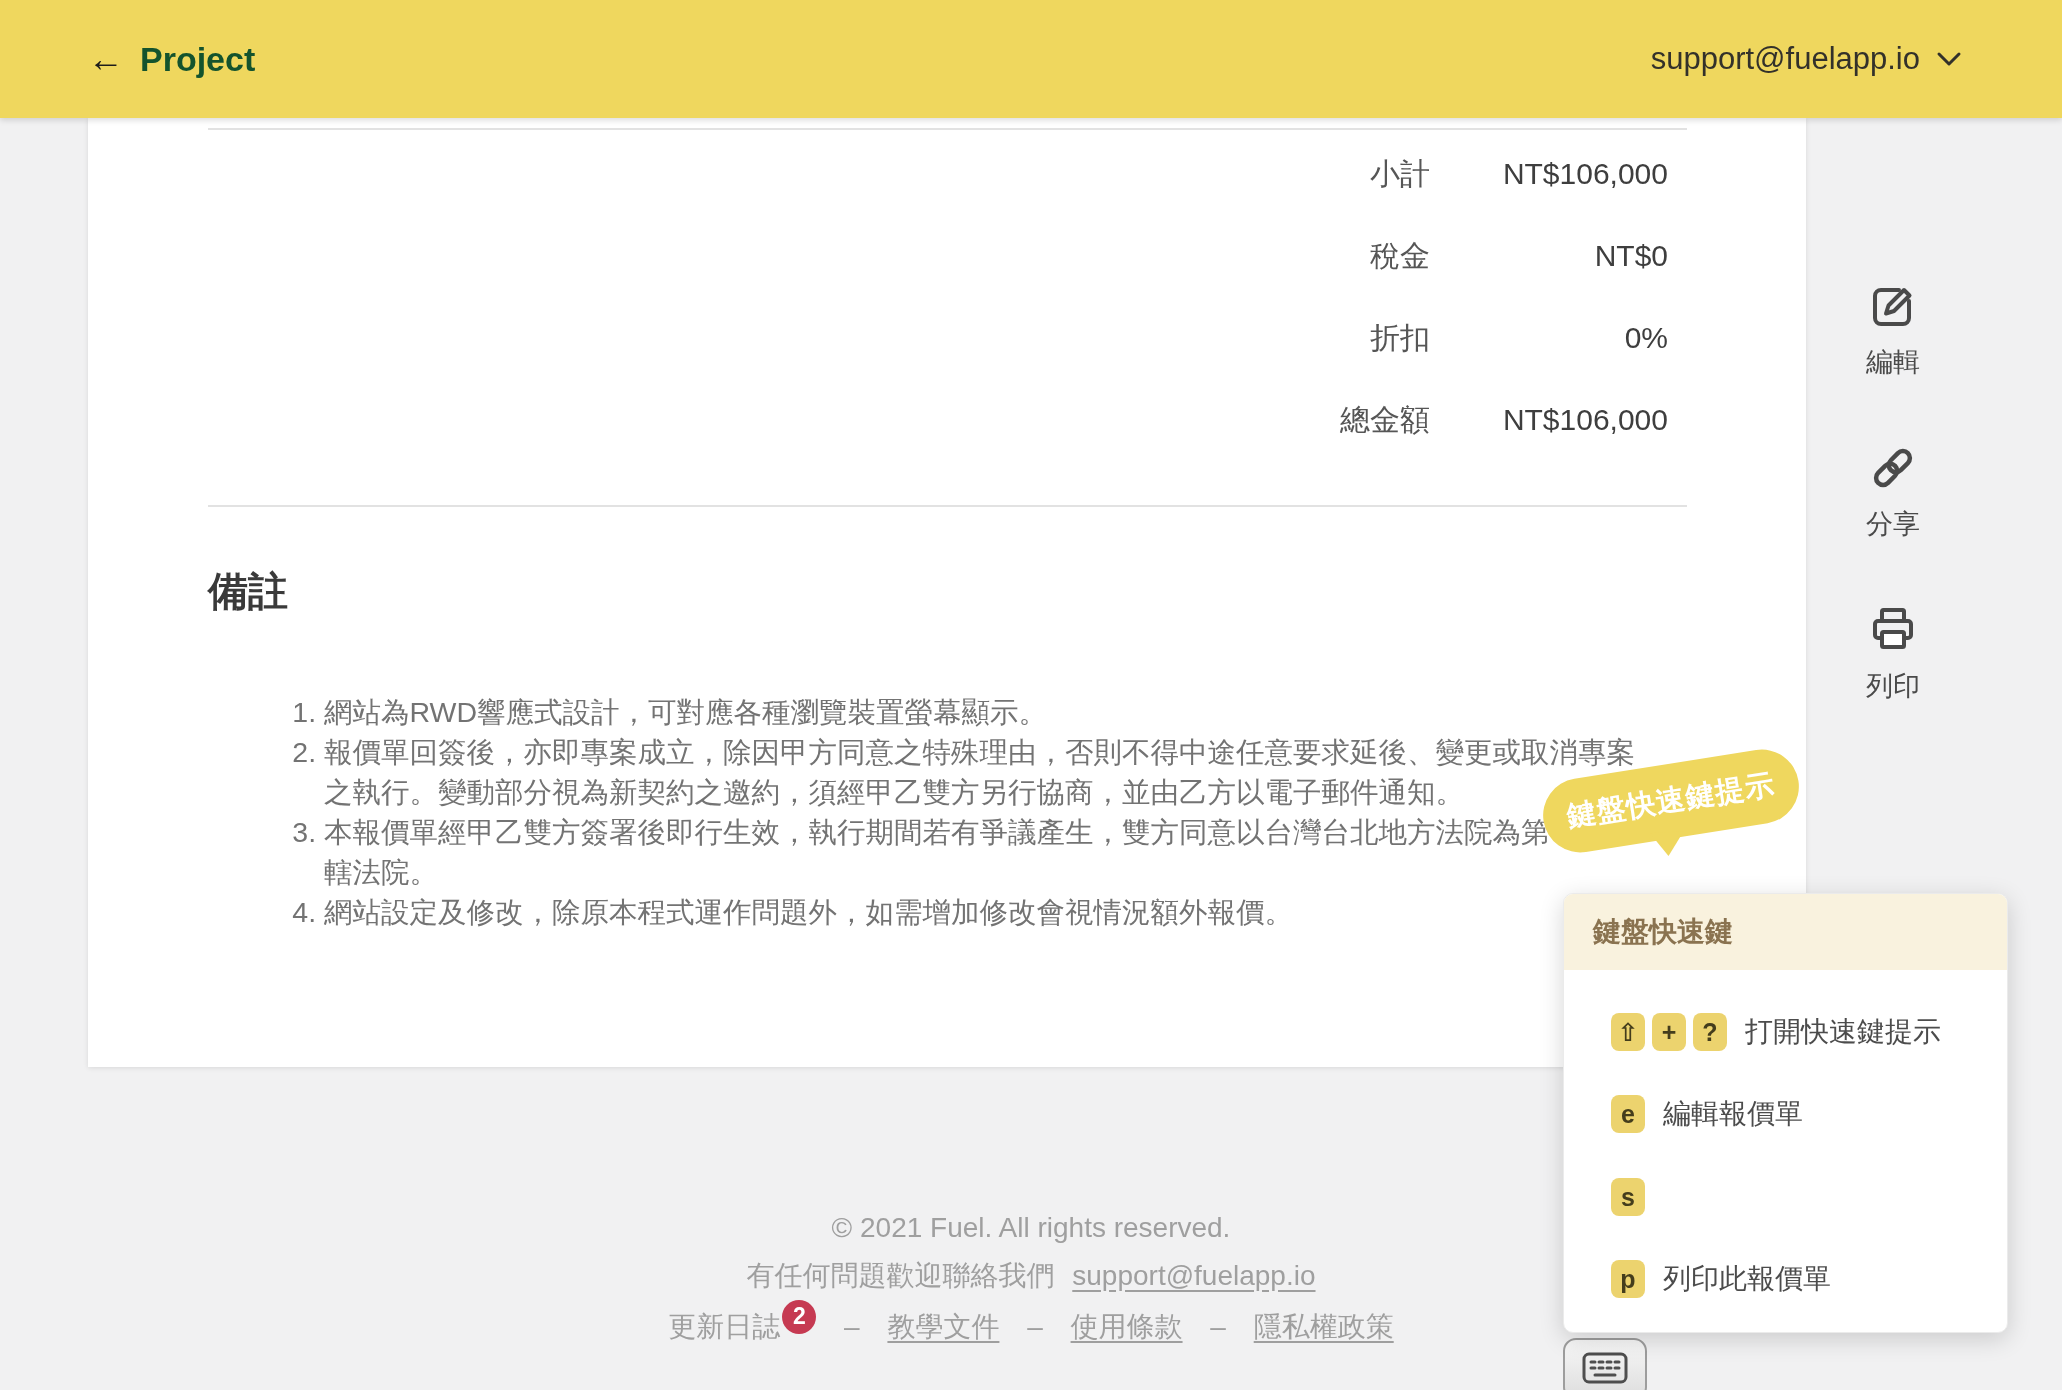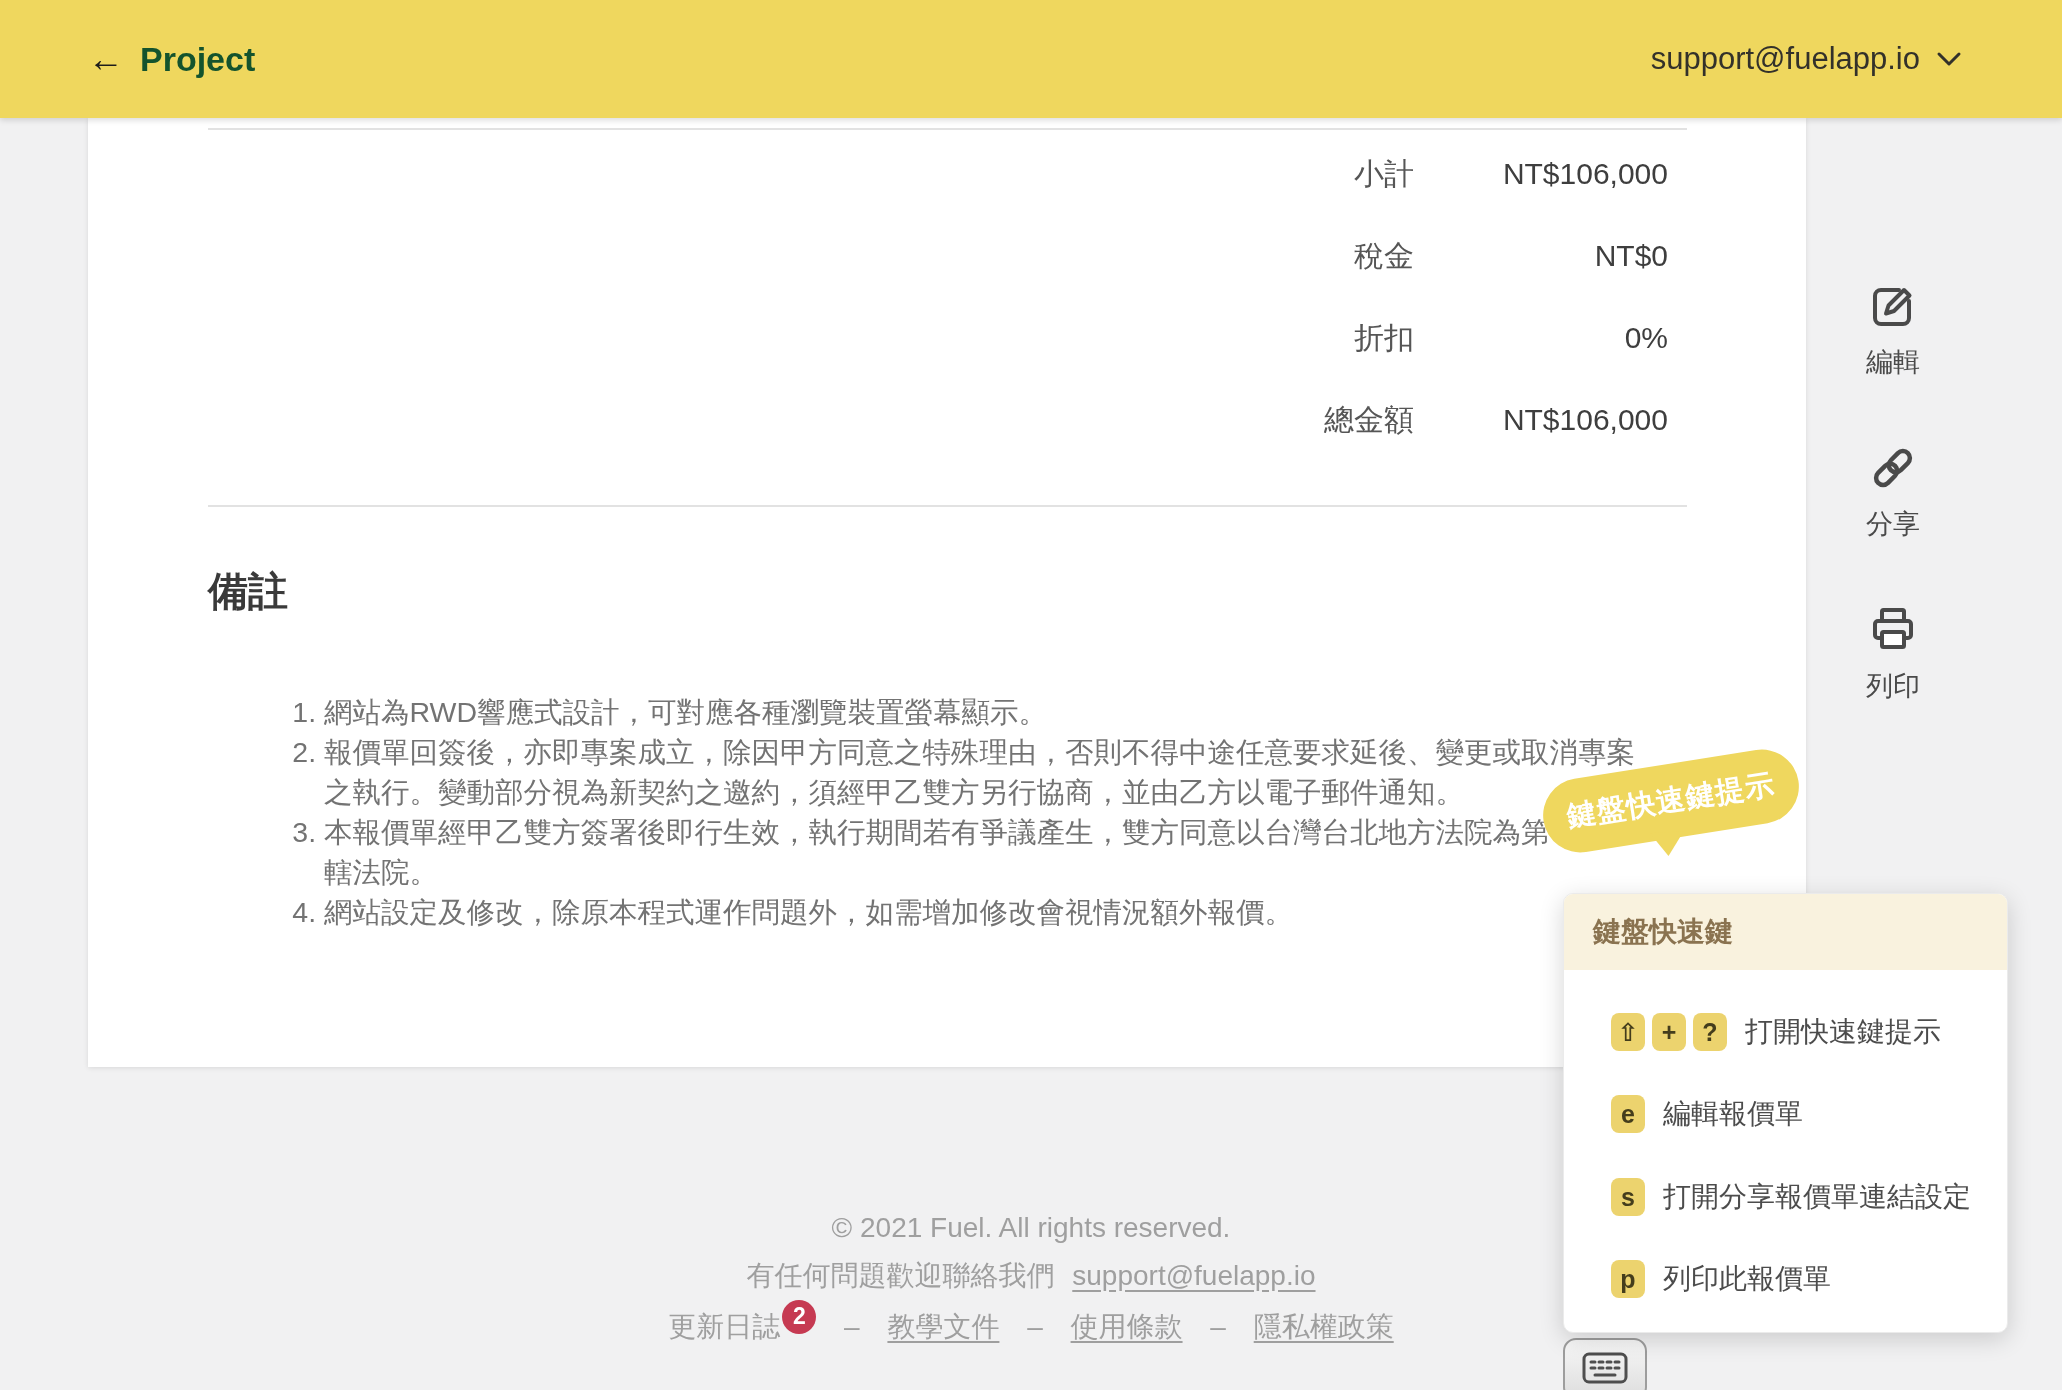--- a/index.html
+++ b/index.html
@@ -24,21 +24,21 @@
   .search-glyph{flex:0 0 auto;}
   .account-btn{position:absolute;right:100px;top:0;height:118px;display:flex;align-items:center;gap:16px;cursor:pointer;}
   .account-email{font-size:31px;color:#33312a;}
   
   .card{position:absolute;left:88px;top:118px;width:1718px;height:949px;background:#ffffff;
     box-shadow:0 1px 5px rgba(0,0,0,.10);}
   .hr{position:absolute;left:120px;width:1479px;height:2px;background:#e2e2e2;}
   .hr1{top:10px;}
   .hr2{top:387px;}
   .totals{position:absolute;top:15px;right:138px;display:flex;flex-direction:column;}
-  .trow{display:flex;justify-content:flex-end;align-items:center;height:82px;gap:16px;}
+  .trow{display:flex;justify-content:flex-end;align-items:center;height:82px;}
   .tlabel{font-size:30px;color:#565656;text-align:right;}
   .tvalue{width:238px;text-align:right;font-size:30px;color:#3e3e3e;}
   .notes-title{position:absolute;left:120px;top:446px;font-size:40px;font-weight:700;color:#3a3a3a;}
   .notes-list{position:absolute;left:204px;top:574px;width:1360px;margin:0;padding:0 0 0 32px;
     font-size:28.5px;line-height:40px;color:#737373;}
   .notes-list li{margin:0;padding:0;}
   
   .rail-action{position:absolute;left:1842px;width:102px;text-align:center;cursor:pointer;}
   .rail-action .lbl{display:block;margin-top:12px;font-size:27px;color:#4a4a4a;}
   .rail-edit{top:280px;}
@@ -183,21 +183,20 @@
     <div class="srow srow2">
       <span class="keys">
         <span class="key">e</span>
       </span>
       <span class="srow-label">編輯報價單</span>
     </div>
     <div class="srow srow3">
       <span class="keys">
         <span class="key">s</span>
       </span>
-      <span class="srow-label">打開分享報價單連結設定</span>
     </div>
     <div class="srow srow4">
       <span class="keys">
         <span class="key">p</span>
       </span>
       <span class="srow-label">列印此報價單</span>
     </div>
   </div>
 
   <div class="kb-btn">

